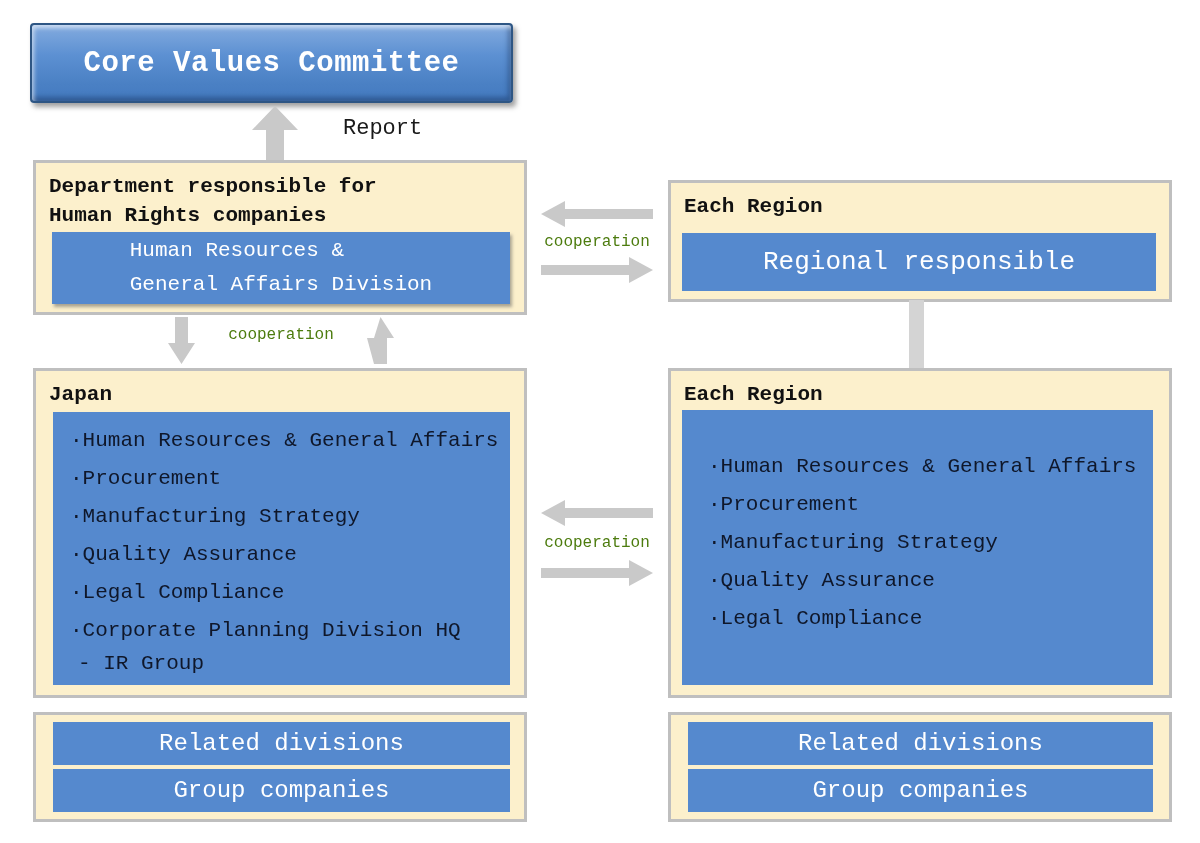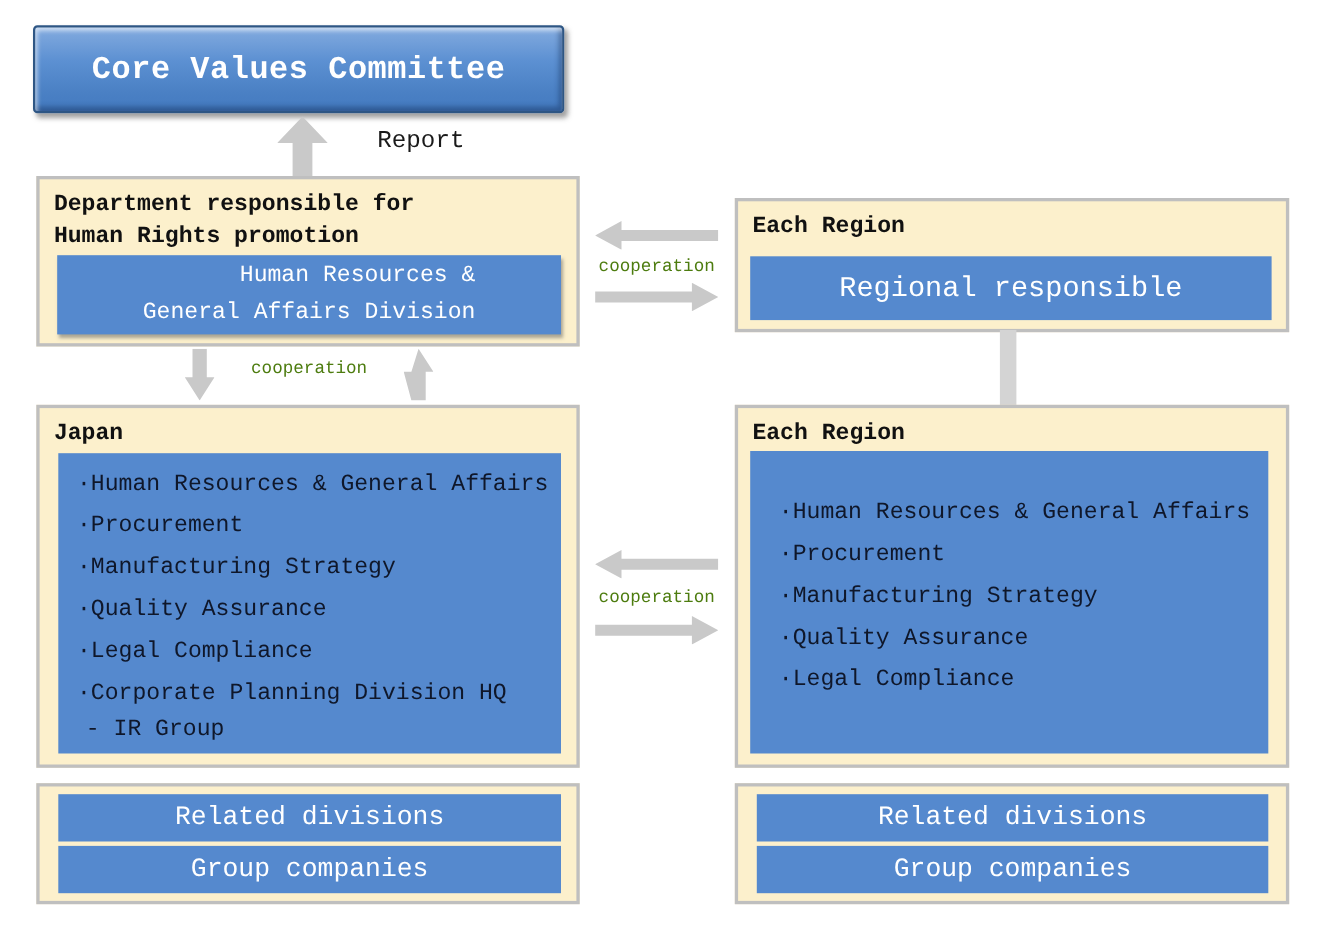--- a/index.html
+++ b/index.html
@@ -20,21 +20,21 @@
   .panel{
     position:absolute;background:var(--cream,#FCF0CC);
     border:3px solid var(--border-gray,#BFBFBF);
   }
   .panel-title{
     position:absolute;left:13px;top:9px;font-weight:bold;font-size:21px;
     line-height:1.4;white-space:pre-line;color:#111;
   }
   .blue-box{
     position:absolute;background:var(--accent-blue,#5589CE);color:#fff;
-    display:flex;align-items:center;justify-content:center;text-align:right;
+    display:flex;align-items:center;justify-content:center;text-align:left;
   }
   .shadowed{box-shadow:2px 3px 3px rgba(90,90,90,.5);}
   .division-text{font-size:21px;line-height:1.6;white-space:pre-line;}
   .hq-text{font-size:26px;}
   
   .blue-list{
     position:absolute;background:var(--accent-blue,#5589CE);color:#0f172a;
     box-sizing:border-box;font-size:21px;
   }
   .blue-list .list-item{line-height:26px;margin-bottom:12px;white-space:pre;}
@@ -67,21 +67,21 @@
     <span>Core Values Committee</span>
   </div>
 
   <svg class="arrow report-arrow" width="46" height="55" viewBox="0 0 46 55">
     <polygon points="23,0 46,24 32,24 32,55 14,55 14,24 0,24"></polygon>
   </svg>
   <div class="report-label">Report</div>
 
   <div class="panel" style="left:33px;top:160px;width:488px;height:149px;">
     <div class="panel-title">Department responsible for
-Human Rights promotion</div>
+Human Rights companies</div>
     <div class="blue-box shadowed division-text" style="left:16px;top:69px;width:458px;height:72px;">Human Resources &amp;
 General Affairs Division</div>
   </div>
 
   <div class="coop-h" style="left:538px;top:201px;">
     <svg class="arrow" width="112" height="26" viewBox="0 0 112 26">
       <polygon points="0,13 24,0 24,8 112,8 112,18 24,18 24,26"></polygon>
     </svg>
     <div class="coop-label">cooperation</div>
     <svg class="arrow" width="112" height="26" viewBox="0 0 112 26">

